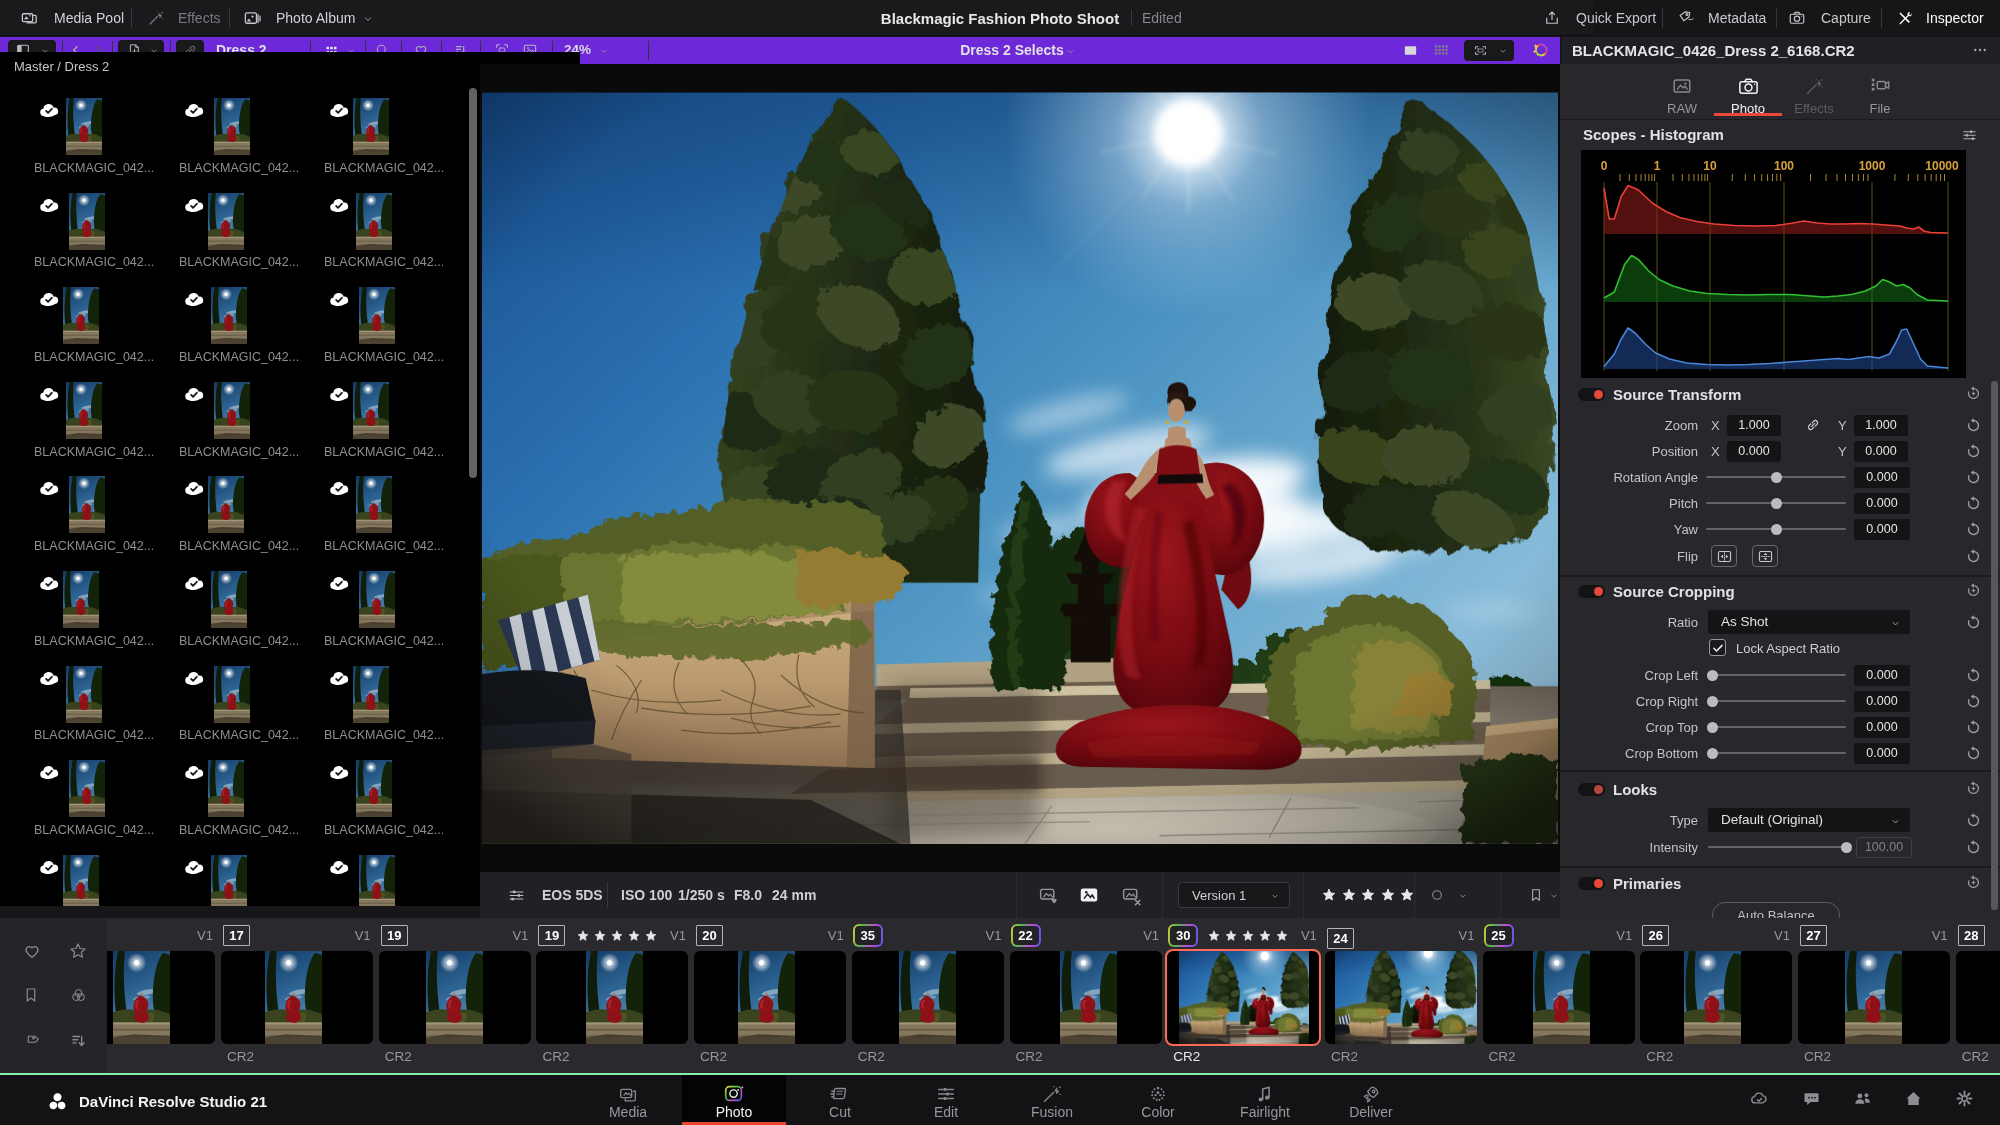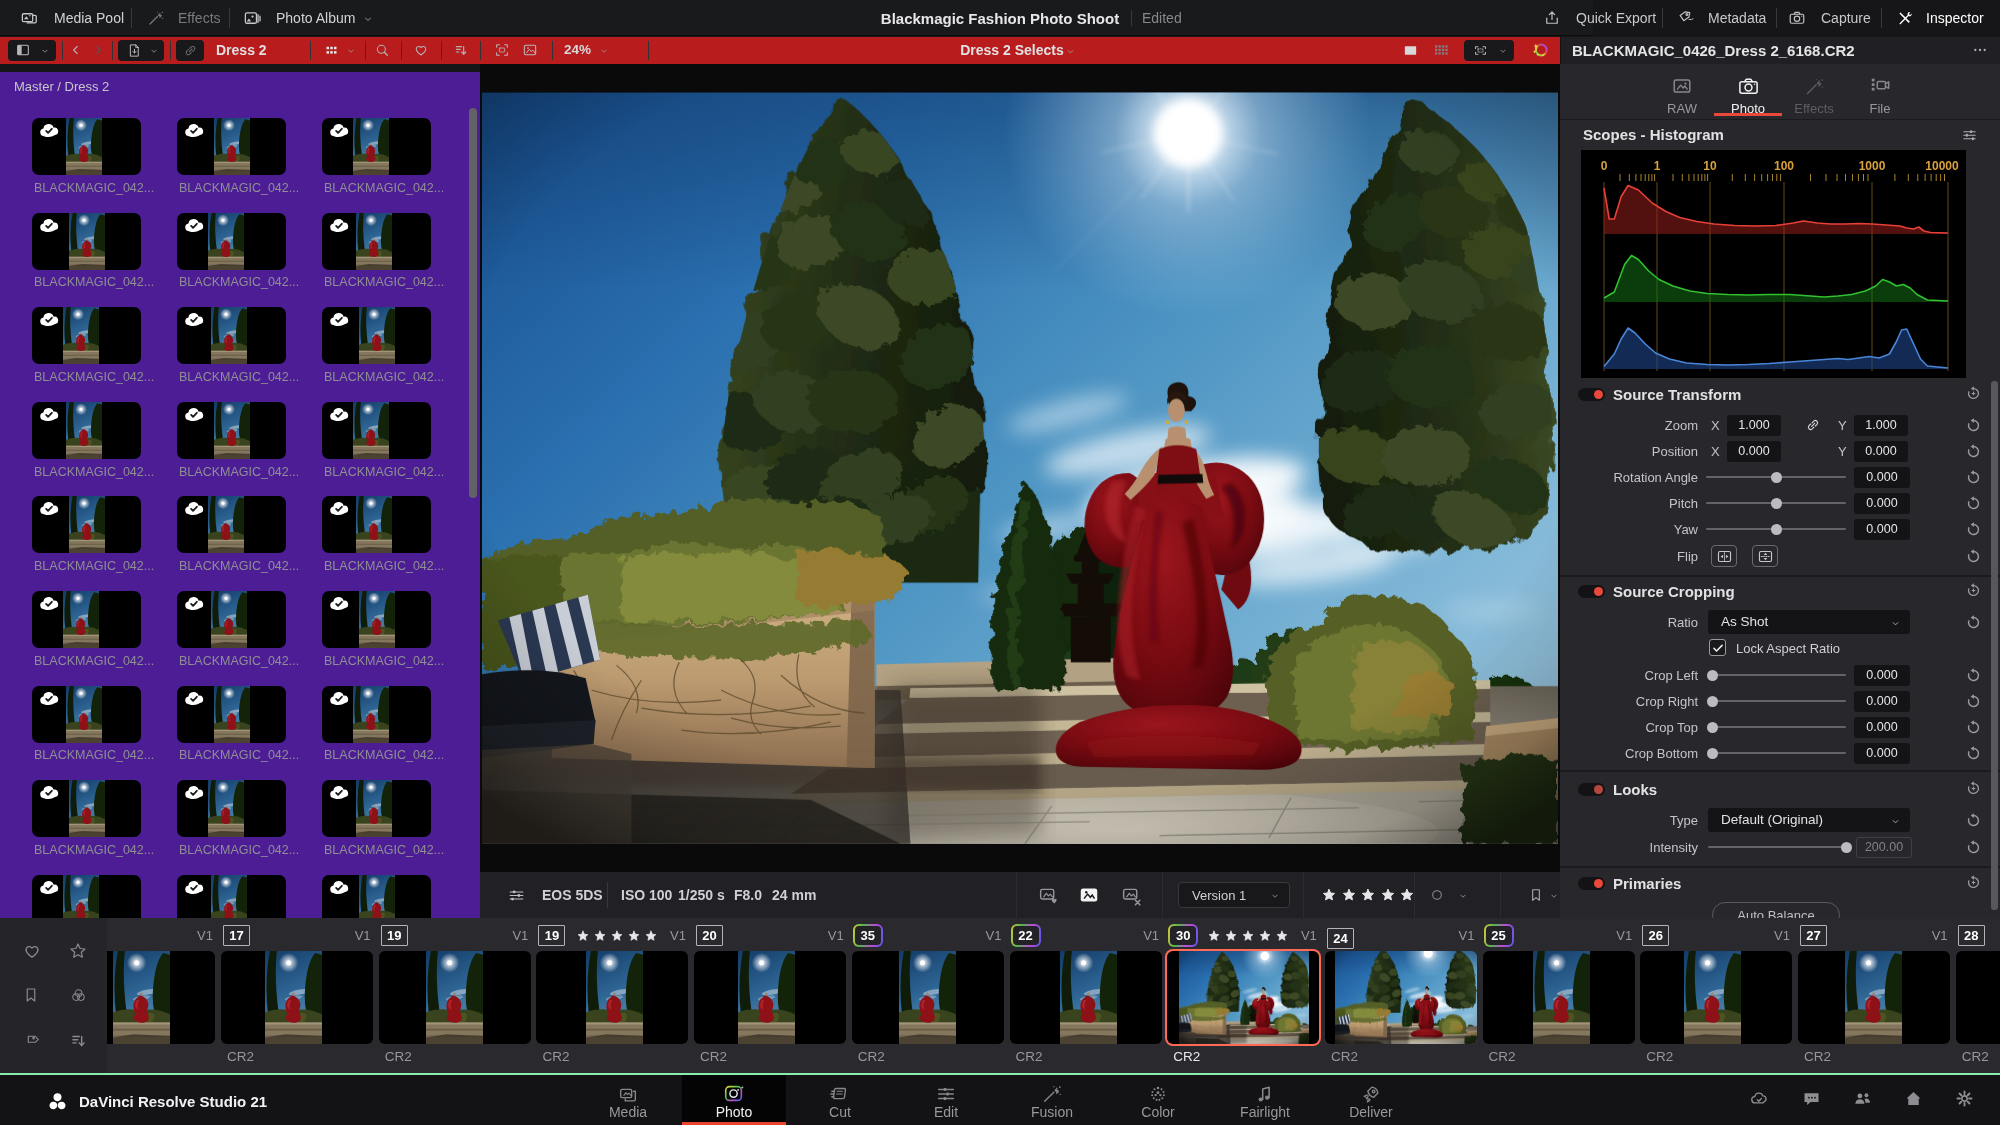--- a/index.html
+++ b/index.html
@@ -420,21 +420,21 @@
       <circle cx="18.4" cy="9.6" r="0.8" fill="currentColor" stroke="none"></circle>
     </svg>
     <div class="t" style="left:1821.0px;top:18.0px;font-size:14.0px;color:#c8c8cc;font-weight:400;">Capture</div>
     <div class="vsep" style="left:1881px;top:8px;height:20px"></div>
     <svg class="ic" style="left:1896.0px;top:9.0px;width:18px;height:18px;color:#ffffff;" viewBox="0 0 24 24" fill="none" stroke="currentColor" stroke-width="1.60" stroke-linecap="round" stroke-linejoin="round">
       <path d="M6 4.5 L18.5 17 l-1.5 1.5 L4.5 6 z" fill="currentColor" stroke="none"></path>
       <path d="M19 4 a3 3 0 0 0 -3.4 4.2 L14 9.8 l-9.5 9.5 1.2 1.2 9.5 -9.5 1.6 -1.6 a3 3 0 0 0 4.2 -3.4 l-2.2 2.2 -1.6 -1.6 z" fill="currentColor" stroke="none"></path>
     </svg>
     <div class="t" style="left:1926.0px;top:18.0px;font-size:14.0px;color:#ffffff;font-weight:400;">Inspector</div>
   </div>
-<div class="abs" style="left:0;top:37px;width:1560px;height:27px;background:#b91c1c">
+<div class="abs" style="left:0;top:37px;width:1560px;height:27px;background:#6d28d9">
     <div class="box" style="left:8px;top:3px;width:48px;height:21px"></div>
     <svg class="ic" style="left:15.0px;top:5.0px;width:16px;height:16px;color:#b8b8bc;" viewBox="0 0 24 24" fill="none" stroke="currentColor" stroke-width="1.60" stroke-linecap="round" stroke-linejoin="round">
       <rect x="4" y="5" width="16" height="14" rx="1.5"></rect>
       <rect x="4" y="5" width="6" height="14" fill="currentColor" stroke="none"></rect>
     </svg>
     <svg class="ic" style="left:40.0px;top:9.0px;width:10px;height:10px;color:#9a9a9e;" viewBox="0 0 24 24" fill="none" stroke="currentColor" stroke-width="1.60" stroke-linecap="round" stroke-linejoin="round">
       <path d="M7 10 l5 5 5 -5" stroke-width="2"></path>
     </svg>
     <div class="vsep" style="left:62px;top:4px;height:19px;background:#333337"></div>
     <svg class="ic" style="left:69.0px;top:6.0px;width:14px;height:14px;color:#b0b0b4;" viewBox="0 0 24 24" fill="none" stroke="currentColor" stroke-width="1.60" stroke-linecap="round" stroke-linejoin="round">
@@ -548,21 +548,21 @@
 <div class="abs" style="left:1560px;top:37px;width:440px;height:27px;background:#202024;border-left:1px solid #141416">
     <div class="t" style="left:11.0px;top:13.0px;font-size:15.0px;color:#e4e4e6;font-weight:700;">BLACKMAGIC_0426_Dress 2_6168.CR2</div>
     <svg class="ic" style="left:411.0px;top:5.0px;width:16px;height:16px;color:#b0b0b4;" viewBox="0 0 24 24" fill="none" stroke="currentColor" stroke-width="1.60" stroke-linecap="round" stroke-linejoin="round">
       <g fill="currentColor" stroke="none">
         <circle cx="5" cy="12" r="1.7"></circle>
         <circle cx="12" cy="12" r="1.7"></circle>
         <circle cx="19" cy="12" r="1.7"></circle>
       </g>
     </svg>
   </div>
-<div class="abs" style="left:0;top:72px;width:580px;height:854px;background:#4c1d95;overflow:hidden">
+<div class="abs" style="left:0;top:52px;width:580px;height:854px;background:#000000;overflow:hidden">
     <div class="t" style="left:14.0px;top:14.0px;font-size:13.0px;color:#c6c6ca;font-weight:400;">Master / Dress 2</div>
     <div class="cell" style="left:32px;top:46px;width:109px;height:57px;border-radius:7px">
       <svg style="position:absolute;left:34px;top:0;width:36px;height:57px">
         <use href="#mini"></use>
       </svg>
       <svg style="position:absolute;left:6px;top:5px;width:23px;height:15px">
         <use href="#ccloud"></use>
       </svg>
     </div>
     <div class="t" style="left:34.0px;top:116.0px;font-size:12.5px;color:#8f8f93;font-weight:400;">BLACKMAGIC_042...</div>
@@ -1110,21 +1110,21 @@
     <div class="t" style="left:161.0px;top:756.0px;font-size:13.5px;color:#e2e2e4;font-weight:400;">Default (Original)</div>
     <svg class="ic" style="left:329.5px;top:751.5px;width:11px;height:11px;color:#b0b0b4;" viewBox="0 0 24 24" fill="none" stroke="currentColor" stroke-width="1.60" stroke-linecap="round" stroke-linejoin="round">
       <path d="M7 10 l5 5 5 -5" stroke-width="2"></path>
     </svg>
     <svg class="ic" style="left:404.5px;top:747.5px;width:17px;height:17px;color:#9a9a9e" viewBox="0 0 24 24">
       <use href="#rst"></use>
     </svg>
     <div class="t" style="right:138.0px;top:783.0px;font-size:13.0px;color:#c4c4c8;font-weight:400;right:302px;left:auto;">Intensity</div>
     <div class="slider" style="left:148px;top:782.0px;width:135px"></div>
     <div class="knob" style="left:280.5px;top:777.5px"></div>
-    <div class="vbox" style="left:296px;top:772.5px;width:56px;height:21px;background:transparent;color:#808086;border:1px solid #3f3f44">200.00</div>
+    <div class="vbox" style="left:296px;top:772.5px;width:56px;height:21px;background:transparent;color:#808086;border:1px solid #3f3f44">100.00</div>
     <svg class="ic" style="left:404.5px;top:774.5px;width:17px;height:17px;color:#9a9a9e" viewBox="0 0 24 24">
       <use href="#rst"></use>
     </svg>
     <div class="abs" style="left:0;top:802px;width:440px;height:2px;background:#1b1b1e"></div>
     <div class="toggle" style="left:18px;top:812.5px">
       <div class="dot" style="background:#e8493a"></div>
     </div>
     <div class="t" style="left:53.0px;top:819.0px;font-size:15.0px;color:#e2e2e4;font-weight:700;">Primaries</div>
     <svg class="ic" style="left:404.5px;top:809.5px;width:17px;height:17px;color:#9a9a9e" viewBox="0 0 24 24">
       <use href="#rstp"></use>

